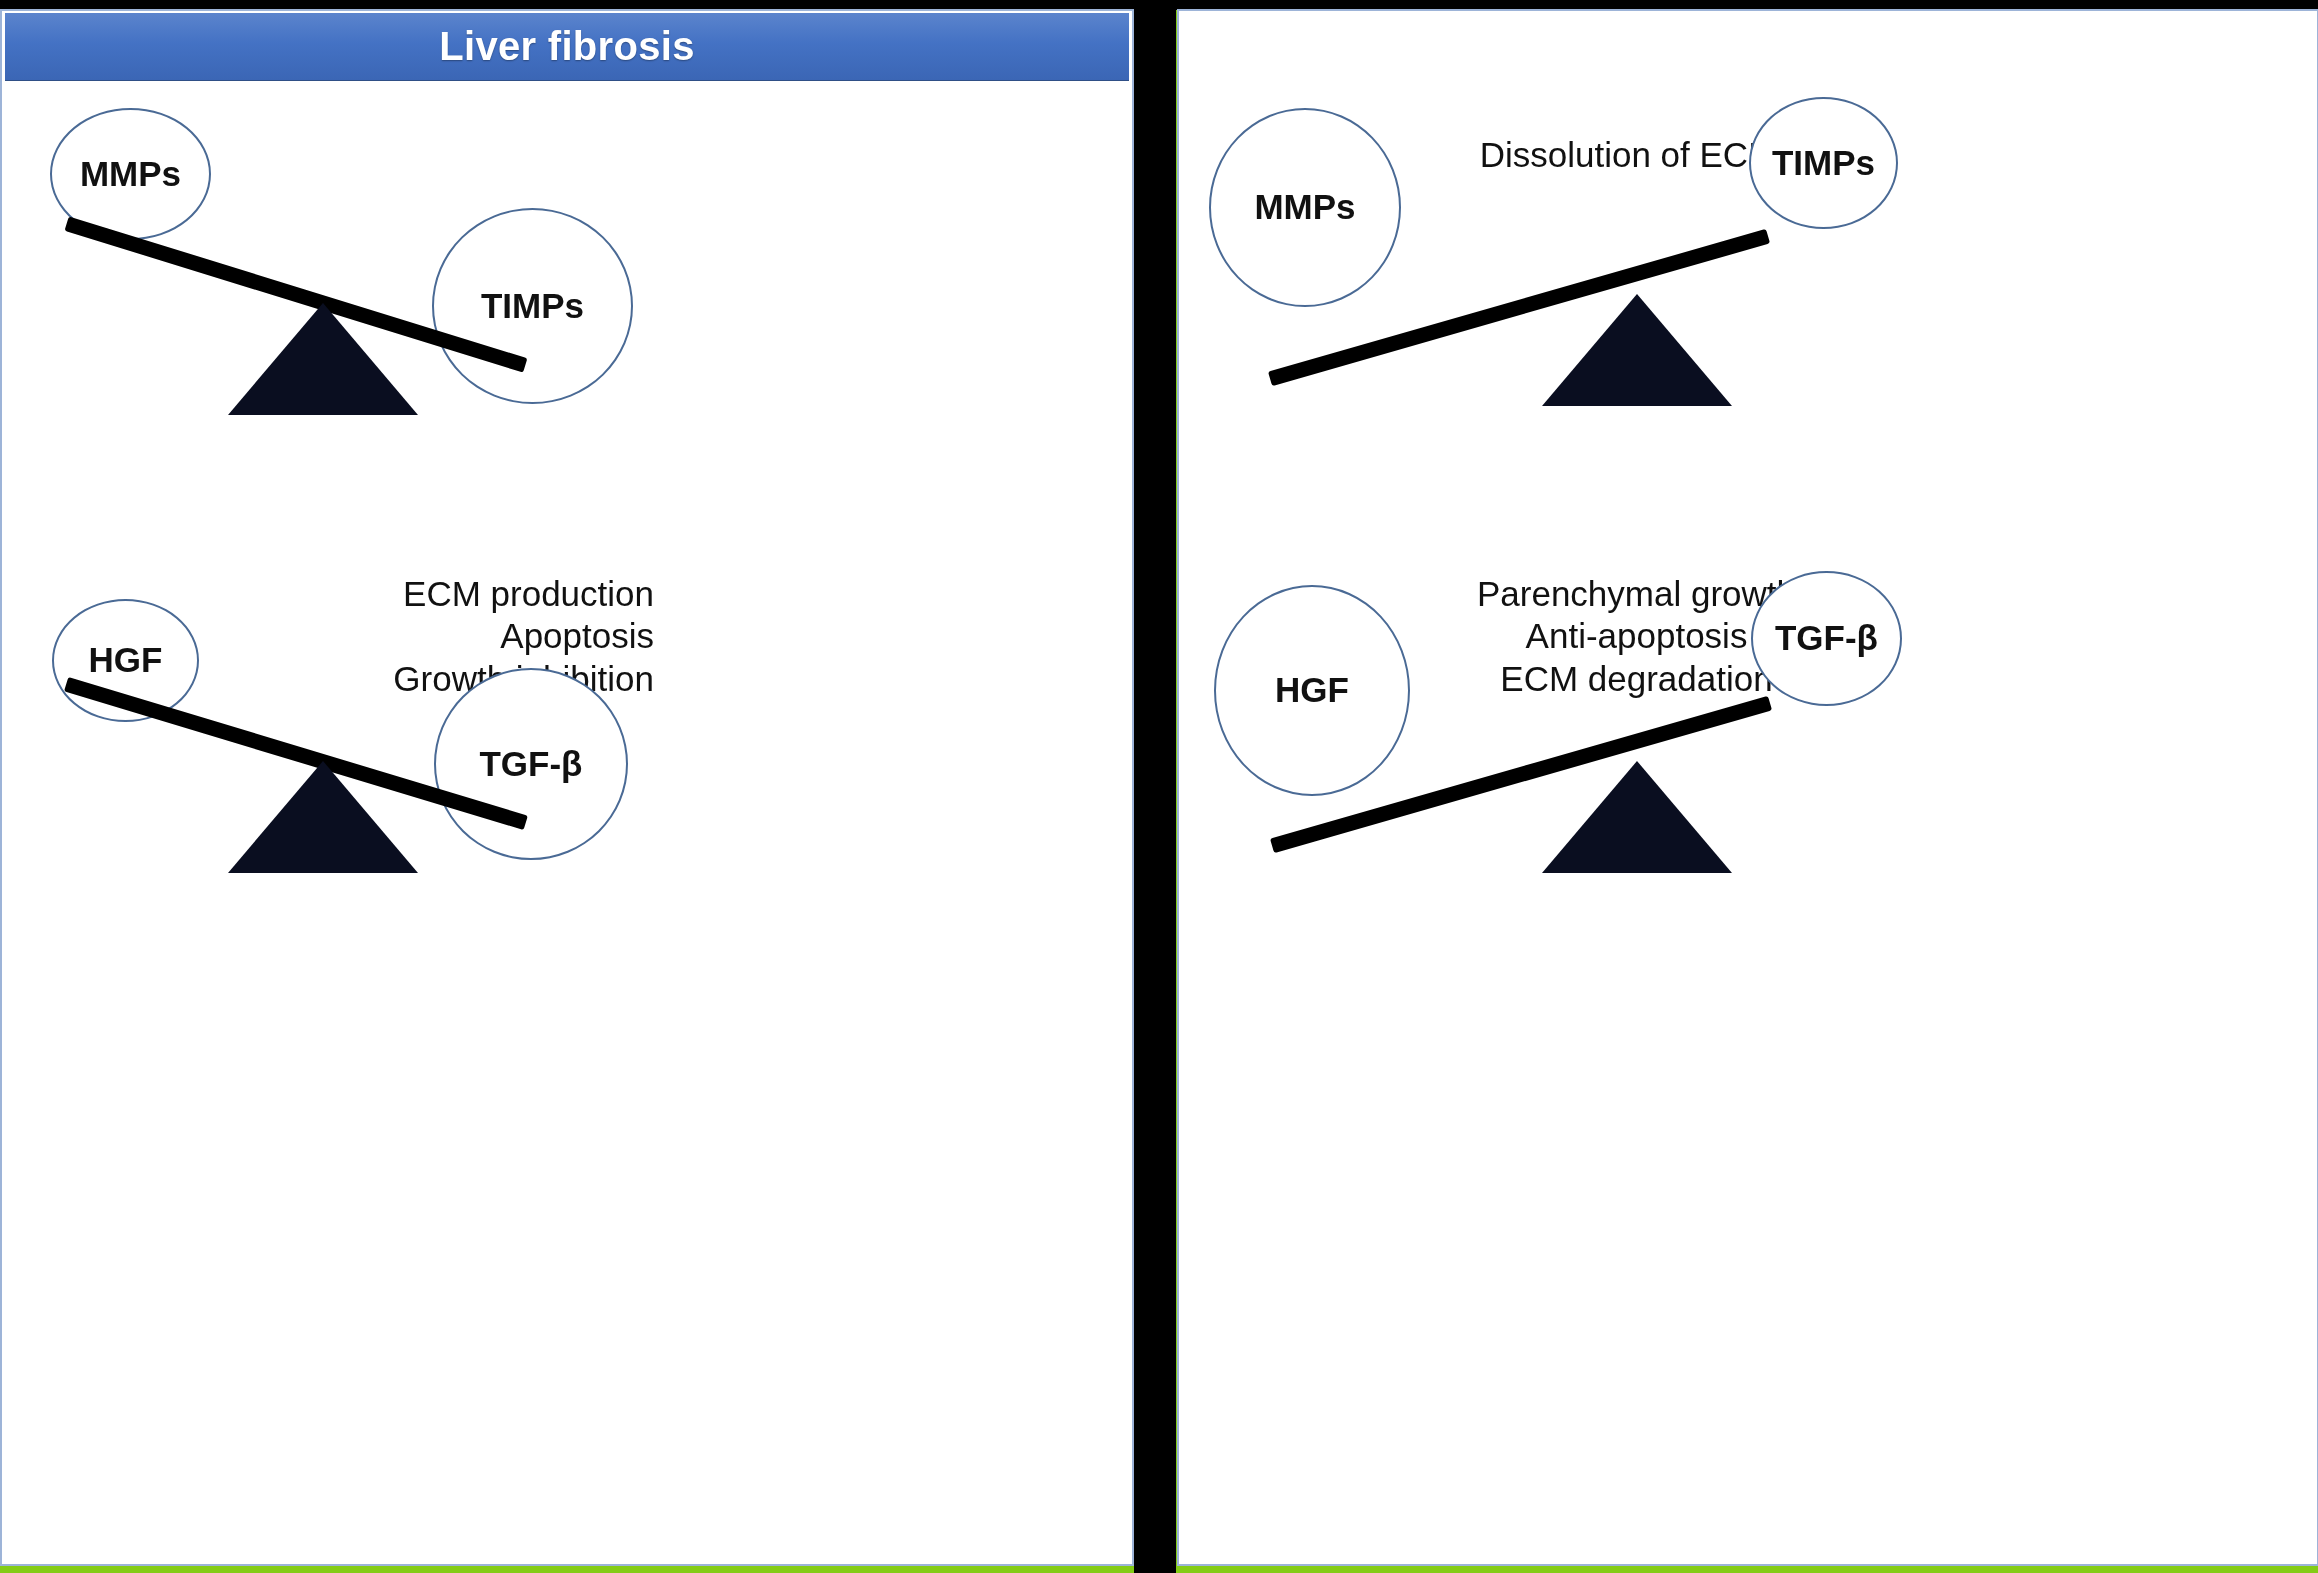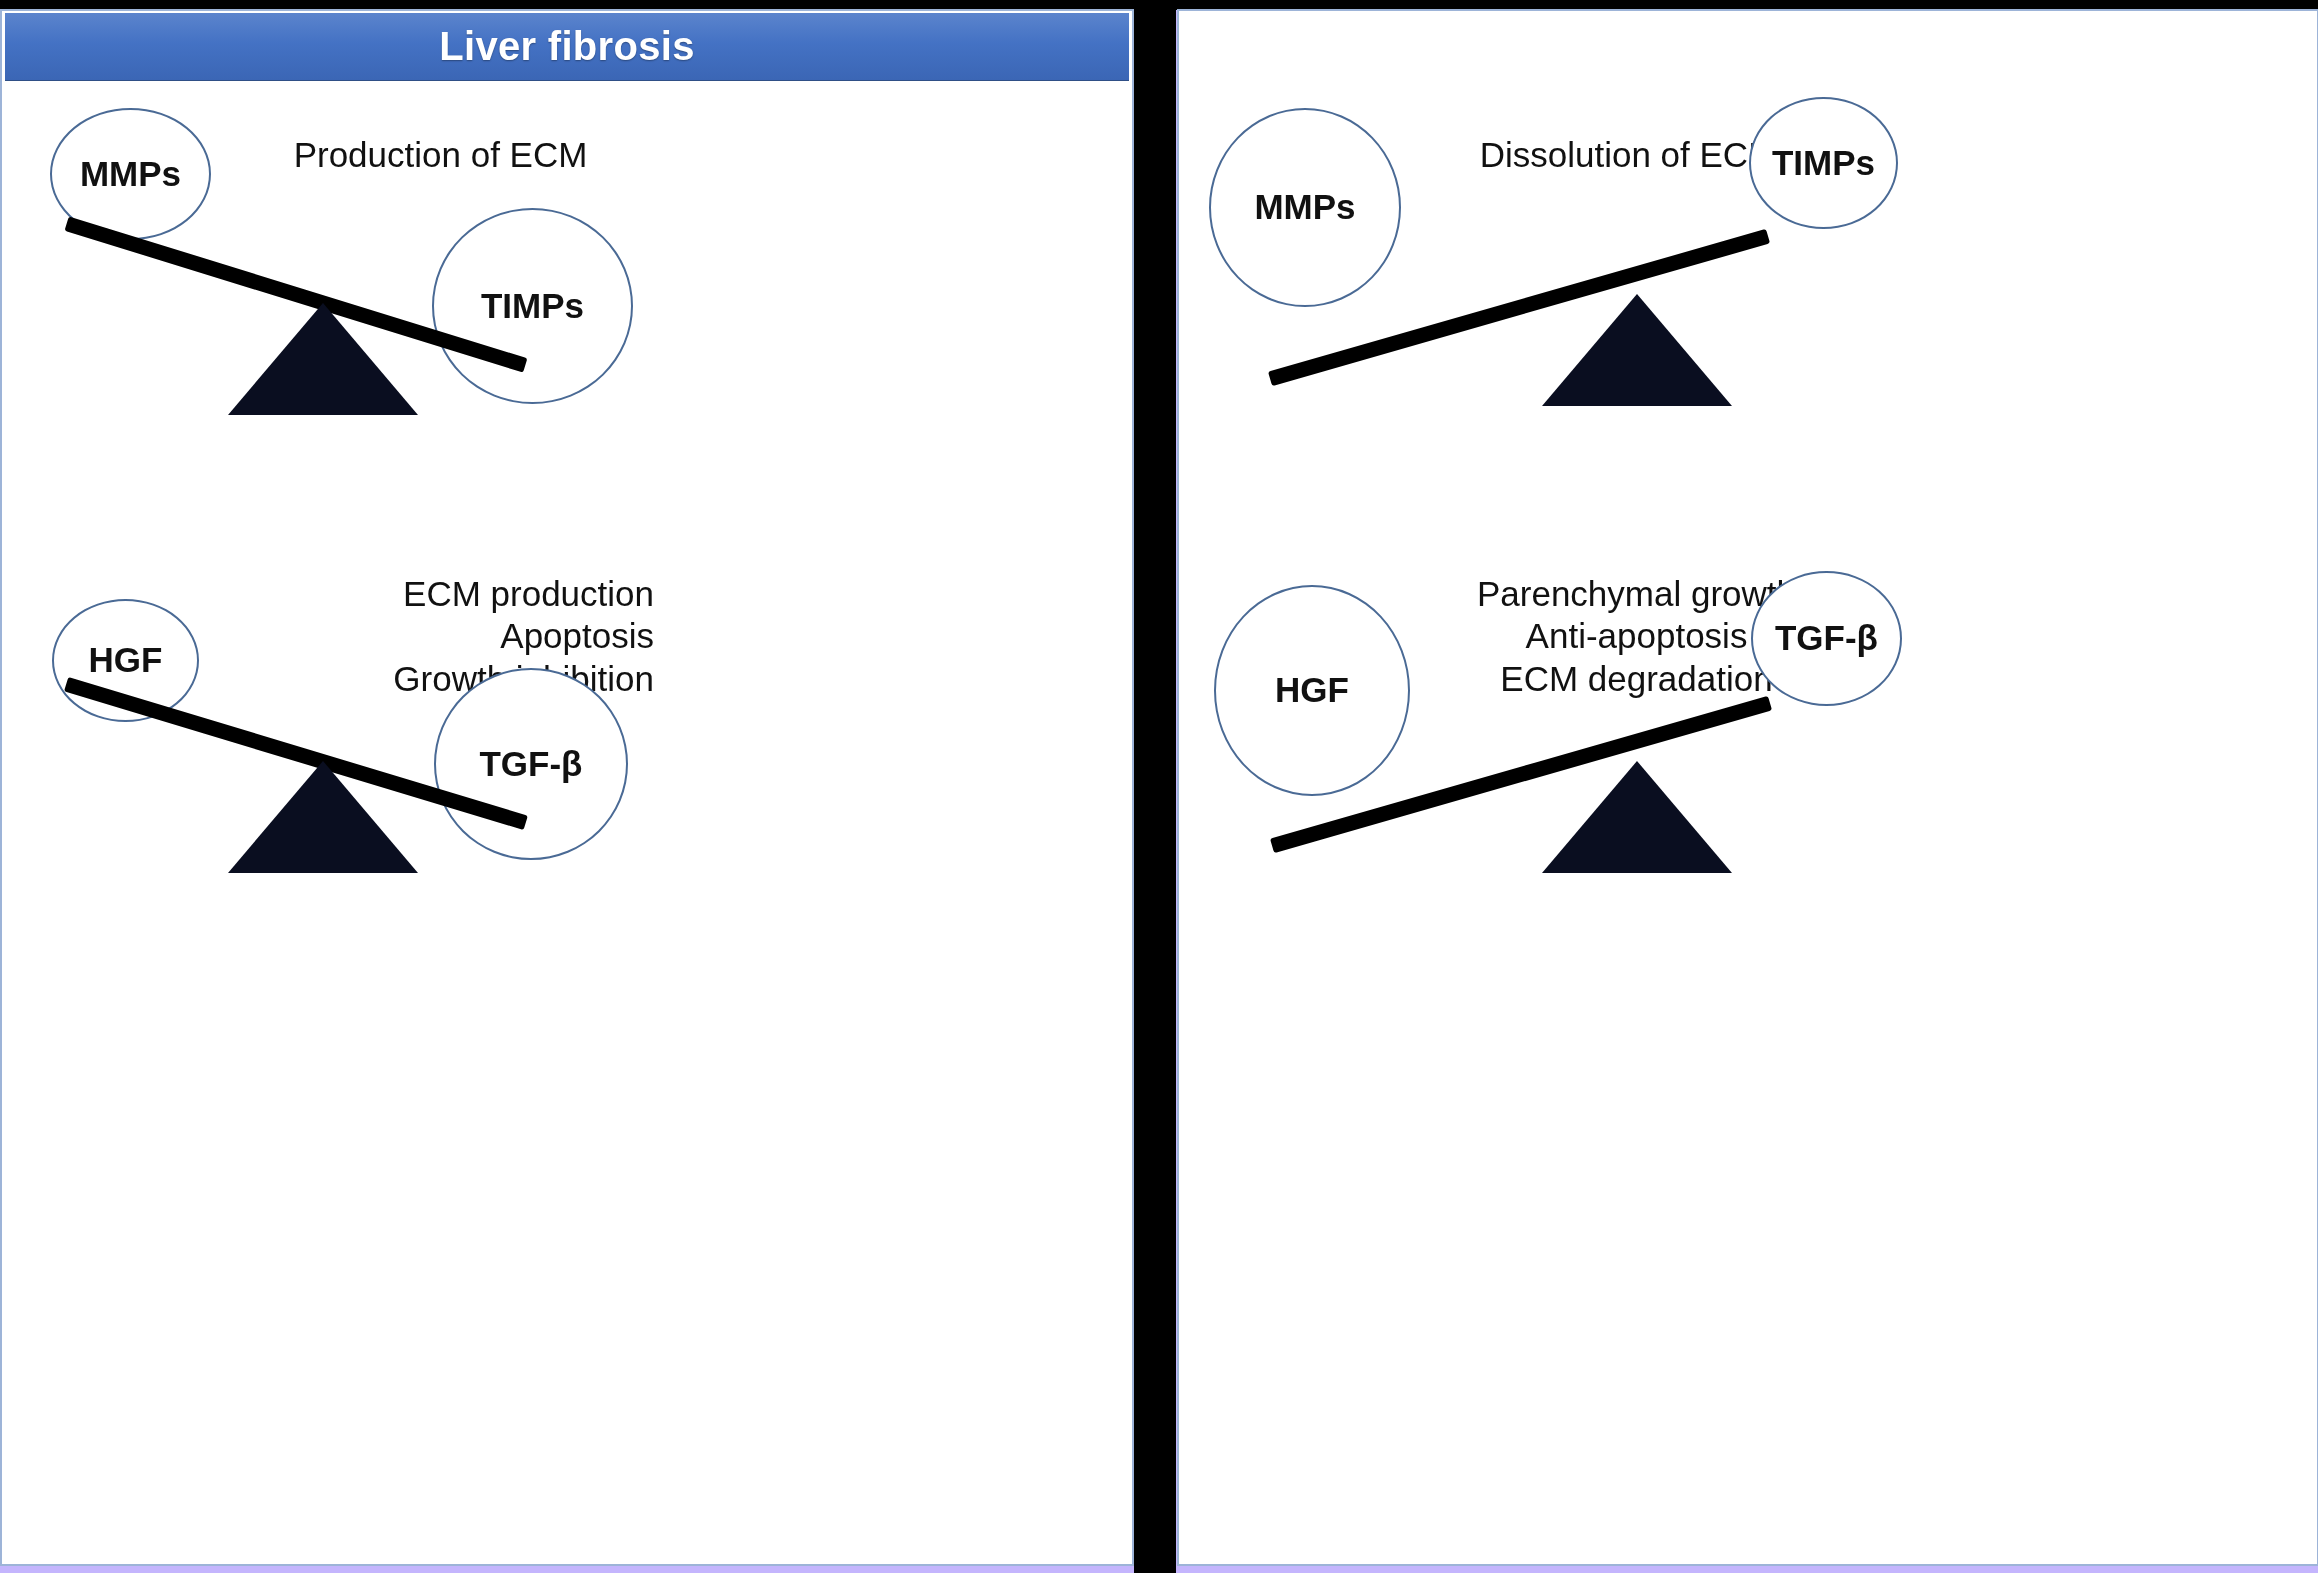--- a/index.html
+++ b/index.html
@@ -1,17 +1,17 @@
 <!DOCTYPE html>
 <html style="font-size:14px"><head>
 <meta charset="utf-8">
 <style>
   html,body{margin:0;padding:0;background:#ffffff;}
   body{font-family:"Liberation Sans", sans-serif;}
-  #stage{position:relative;width:2319px;height:1574px;background:#c4b5fd;overflow:hidden;}
+  #stage{position:relative;width:2319px;height:1574px;background:#84cc16;overflow:hidden;}
 
   .panel{position:absolute;top:8.6px;height:1557px;background:#ffffff;
          border:2.6px solid #9db4d8;box-sizing:border-box;}
   #panel-left{left:0px;width:1134px;}
   #panel-right{left:1177px;width:1142px;}
 
   .divider{position:absolute;left:1134px;top:0;width:42px;height:1574px;background:#000000;}
   .topbar{position:absolute;left:0;top:0;width:100%;height:10.4px;background:#000000;}
 
   .panel-header{position:absolute;left:2.6px;right:2.6px;top:2.6px;height:67px;
@@ -48,21 +48,20 @@
     <div class="panel-header">
       <div class="panel-title">Liver fibrosis</div>
     </div>
 
     <div class="scale" style="left:0;top:0;width:100%;height:100%;">
 
       <div class="ellipse" style="left:48px;top:97px;width:157px;height:128px;">
         <span>MMPs</span>
       </div>
 
-      <div class="caption" style="left:214px;top:123px;width:449px;">Production of ECM</div>
 
       <div class="ellipse" style="left:430px;top:197px;width:197px;height:192px;">
         <span>TIMPs</span>
       </div>
 
       <div class="beam" style="left:54px;top:276px;width:480px;height:14.7px;transform:rotate(17.2deg);"></div>
 
       <div class="fulcrum" style="left:226px;top:292px;border-width:0 95px 112px 95px;"></div>
     </div>
 

